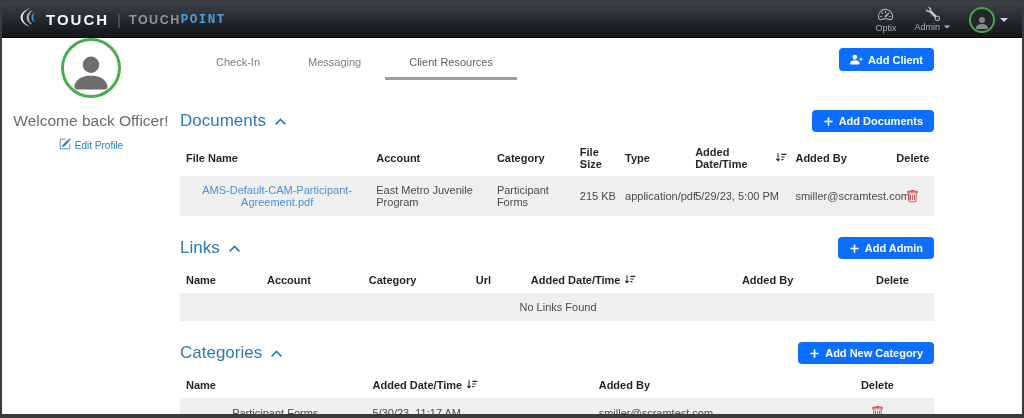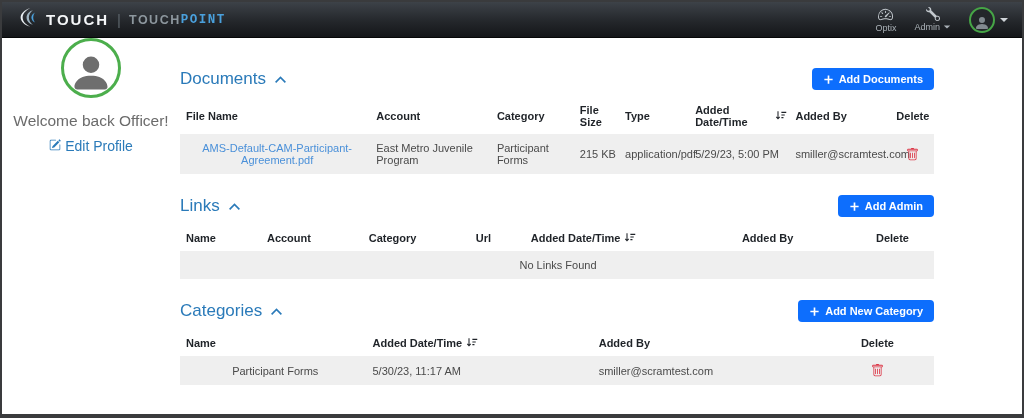--- a/index.html
+++ b/index.html
@@ -40,21 +40,21 @@
 
   
   .content { display:flex; height:377px; background:#fff; }
   .sidebar { width:178px; flex:0 0 178px; display:flex; flex-direction:column; align-items:center; }
   .big-avatar {
     width:60px; height:60px; border-radius:50%;
     border:3px solid #4cae4c; display:flex; align-items:flex-end; justify-content:center;
     overflow:hidden; background:#fff;
   }
   .welcome { margin-top:14px; font-size:15.5px; color:#6b6b6b; text-align:center; }
-  .edit-profile { margin-top:8px; font-size:14px; color:#2a7ab9; display:flex; align-items:center; gap:4px; cursor:pointer; }
+  .edit-profile { margin-top:8px; font-size:10px; color:#2a7ab9; display:flex; align-items:center; gap:4px; cursor:pointer; }
 
   .main { flex:1; padding:0 88px 0 0; }
 
   
   .tabs-row { display:flex; align-items:flex-start; justify-content:space-between; margin-top:10px; }
   .tabs { display:flex; margin-left:12px; }
   .tab { font-size:11px; color:#7d7d7d; padding:8px 24px 9px 24px; cursor:pointer; border-bottom:3px solid transparent; }
   .tab.active { color:#5e5e5e; border-bottom:3px solid #9e9e9e; }
 
   
@@ -159,20 +159,36 @@
           <path d="M15.502 1.94a.5.5 0 0 1 0 .706L14.459 3.69l-2-2L13.502.646a.5.5 0 0 1 .707 0l1.293 1.293zm-1.75 2.456-2-2L4.939 9.21a.5.5 0 0 0-.121.196l-.805 2.414a.25.25 0 0 0 .316.316l2.414-.805a.5.5 0 0 0 .196-.12l6.813-6.814z"></path>
           <path d="M1 13.5A1.5 1.5 0 0 0 2.5 15h11a1.5 1.5 0 0 0 1.5-1.5v-6a.5.5 0 0 0-1 0v6a.5.5 0 0 1-.5.5h-11a.5.5 0 0 1-.5-.5v-11a.5.5 0 0 1 .5-.5H9a.5.5 0 0 0 0-1H2.5A1.5 1.5 0 0 0 1 2.5v11z"></path>
         </svg>
       </span>
       <span>Edit Profile</span>
     </div>
   </div>
 
   <div class="main">
 
+    <div class="tabs-row">
+      <div class="tabs">
+        <div class="tab">Check-In</div>
+        <div class="tab">Messaging</div>
+        <div class="tab active">Client Resources</div>
+      </div>
+      <button class="btn">
+        <span>
+          <svg width="13" height="13" viewBox="0 0 16 16" fill="#fff">
+            <path d="M1 14s-1 0-1-1 1-4 6-4 6 3 6 4-1 1-1 1H1zm5-6a3 3 0 1 0 0-6 3 3 0 0 0 0 6z"></path>
+            <path d="M13.5 5a.5.5 0 0 1 .5.5V7h1.5a.5.5 0 0 1 0 1H14v1.5a.5.5 0 0 1-1 0V8h-1.5a.5.5 0 0 1 0-1H13V5.5a.5.5 0 0 1 .5-.5z"></path>
+          </svg>
+        </span>
+        <span>Add Client</span>
+      </button>
+    </div>
 
     <div class="section">
       <div class="section-head">
         <div class="section-title">
           <span>Documents</span>
           <span>
             <svg width="13" height="9" viewBox="0 0 16 10">
                 <path fill="none" stroke="#2a7ab9" stroke-width="2" d="M2 8.5 8 2.5l6 6"></path>
               </svg>
           </span>

